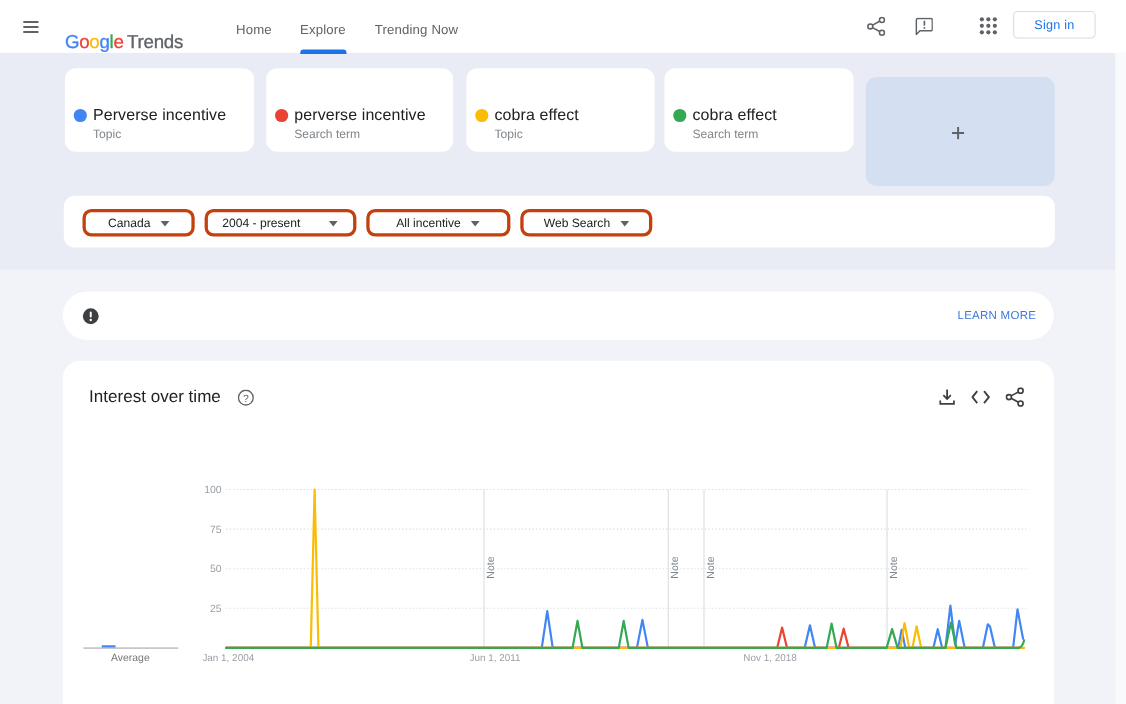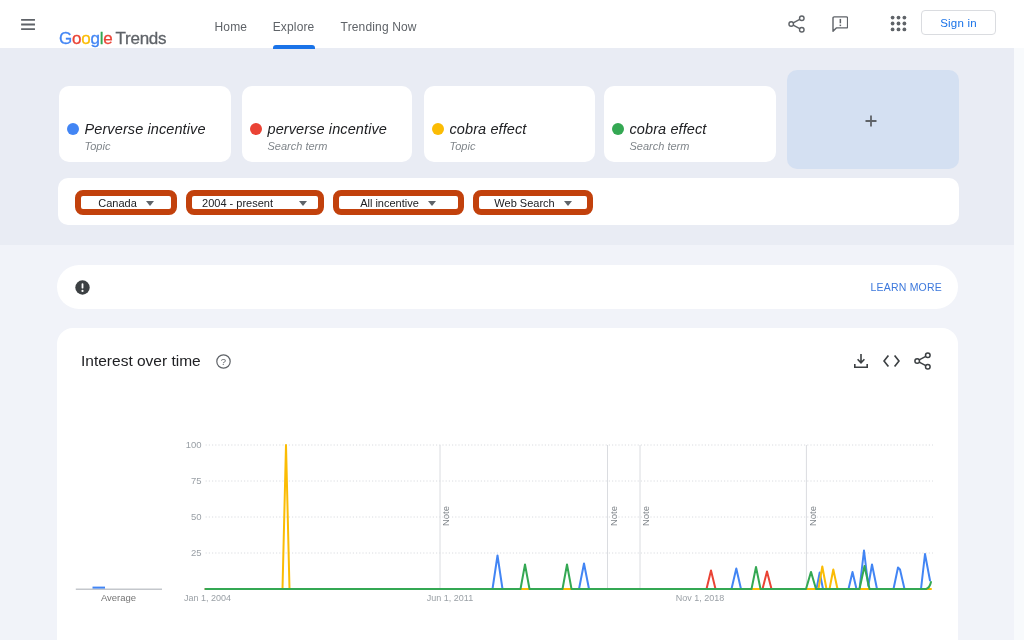--- a/index.html
+++ b/index.html
@@ -6,27 +6,27 @@
   html,body { width:1024px; height:640px; overflow:hidden; }
   body { font-family:"Liberation Sans", sans-serif; background:#f1f3f9; position:relative; }
   .abs { position:absolute; }
   
   #header { position:absolute; left:0; top:0; width:1024px; height:48px; background:#fff; }
   .navlink { position:absolute; top:0; height:49px; line-height:54px; font-size:12px; letter-spacing:0.15px; color:#5f6368; }
   #underline { position:absolute; left:272.5px; top:44.5px; width:42px; height:4px; background:#1a73e8; border-radius:3px 3px 0 0; }
   #signin { position:absolute; left:921px; top:10px; width:75px; height:25px; border:1px solid #dadce0; border-radius:4px; color:#1a73e8; font-size:11.5px; font-weight:normal; letter-spacing:0.2px; text-align:center; line-height:24px; }
   
   #sec1 { position:absolute; left:0; top:48px; width:1024px; height:197px; background:#e9ecf4; }
-  .card { position:absolute; top:86px; height:76px; background:#fff; border-radius:10px;font-style:italic; }
+  .card { position:absolute; top:62px; height:76px; background:#fff; border-radius:10px; }
   .dot { position:absolute; left:8px; top:37px; width:12px; height:12px; border-radius:50%; }
   .cardtitle { position:absolute; left:26px; top:34.5px; font-size:14.5px; color:#202124; letter-spacing:0.1px; }
   .cardsub { position:absolute; left:26px; top:54px; font-size:11px; color:#80868b; }
   #addcard { position:absolute; left:787px; top:70px; width:171.5px; height:99px; background:#d4e0f2; border-radius:10px; }
   #filterbar { position:absolute; left:58px; top:178px; width:900.5px; height:47px; background:#fff; border-radius:10px; }
-  .chip { position:absolute; top:190px; height:25px; border:6px solid #c2410c; border-radius:8px; background:#fff; display:flex; align-items:center; justify-content:center; font-size:11px; color:#202124; gap:9px; }
+  .chip { position:absolute; top:190px; height:25px; border:3px solid #c2410c; border-radius:8px; background:#fff; display:flex; align-items:center; justify-content:center; font-size:11px; color:#202124; gap:9px; }
   .caret { width:0; height:0; border-left:4px solid transparent; border-right:4px solid transparent; border-top:5px solid #5f6368; margin-top:1px; }
   
   #note { position:absolute; left:56.5px; top:264.5px; width:901px; height:44.5px; background:#fff; border-radius:22.5px; }
   
   #chartcard { position:absolute; left:57px; top:328px; width:901px; height:312px; background:#fff; border-radius:16px 16px 0 0; }
   #scrollbar { position:absolute; left:1014px; top:48px; width:10px; height:592px; background:#f8fafc; }
   svg text { font-family:"Liberation Sans", sans-serif; }
 </style>
 </head>
 <body>

